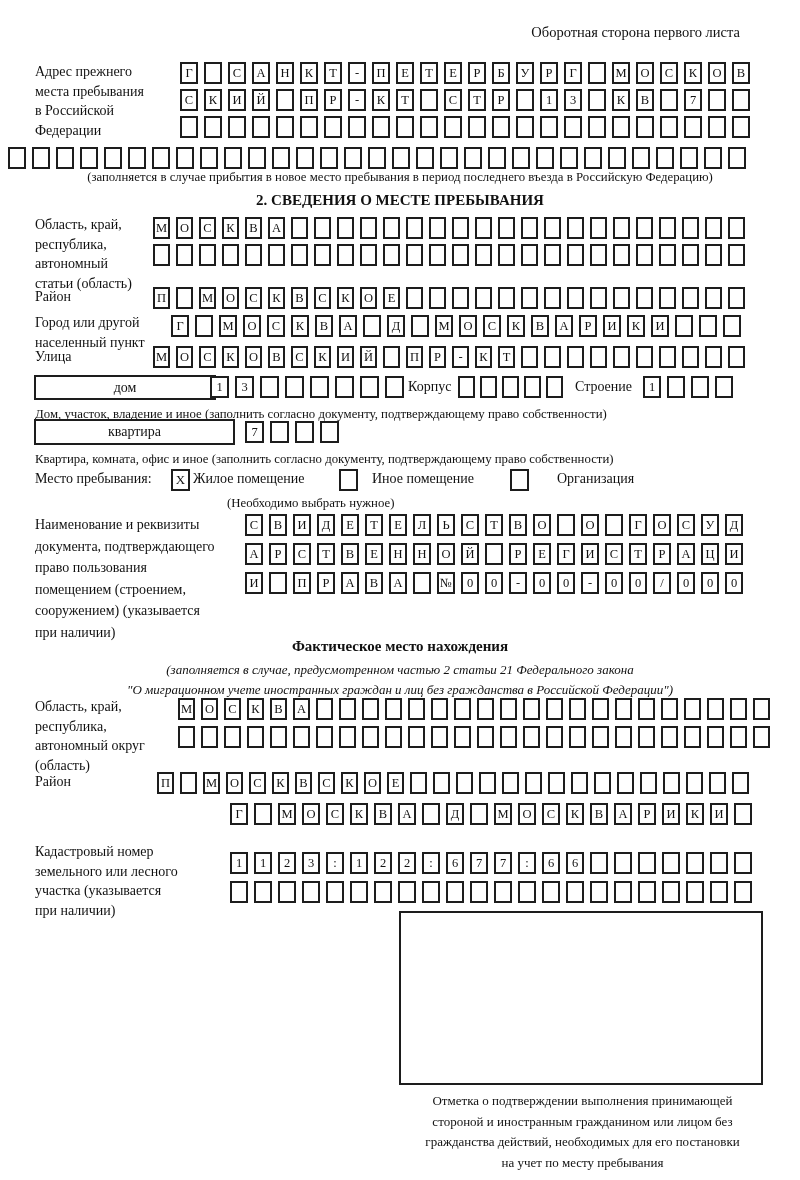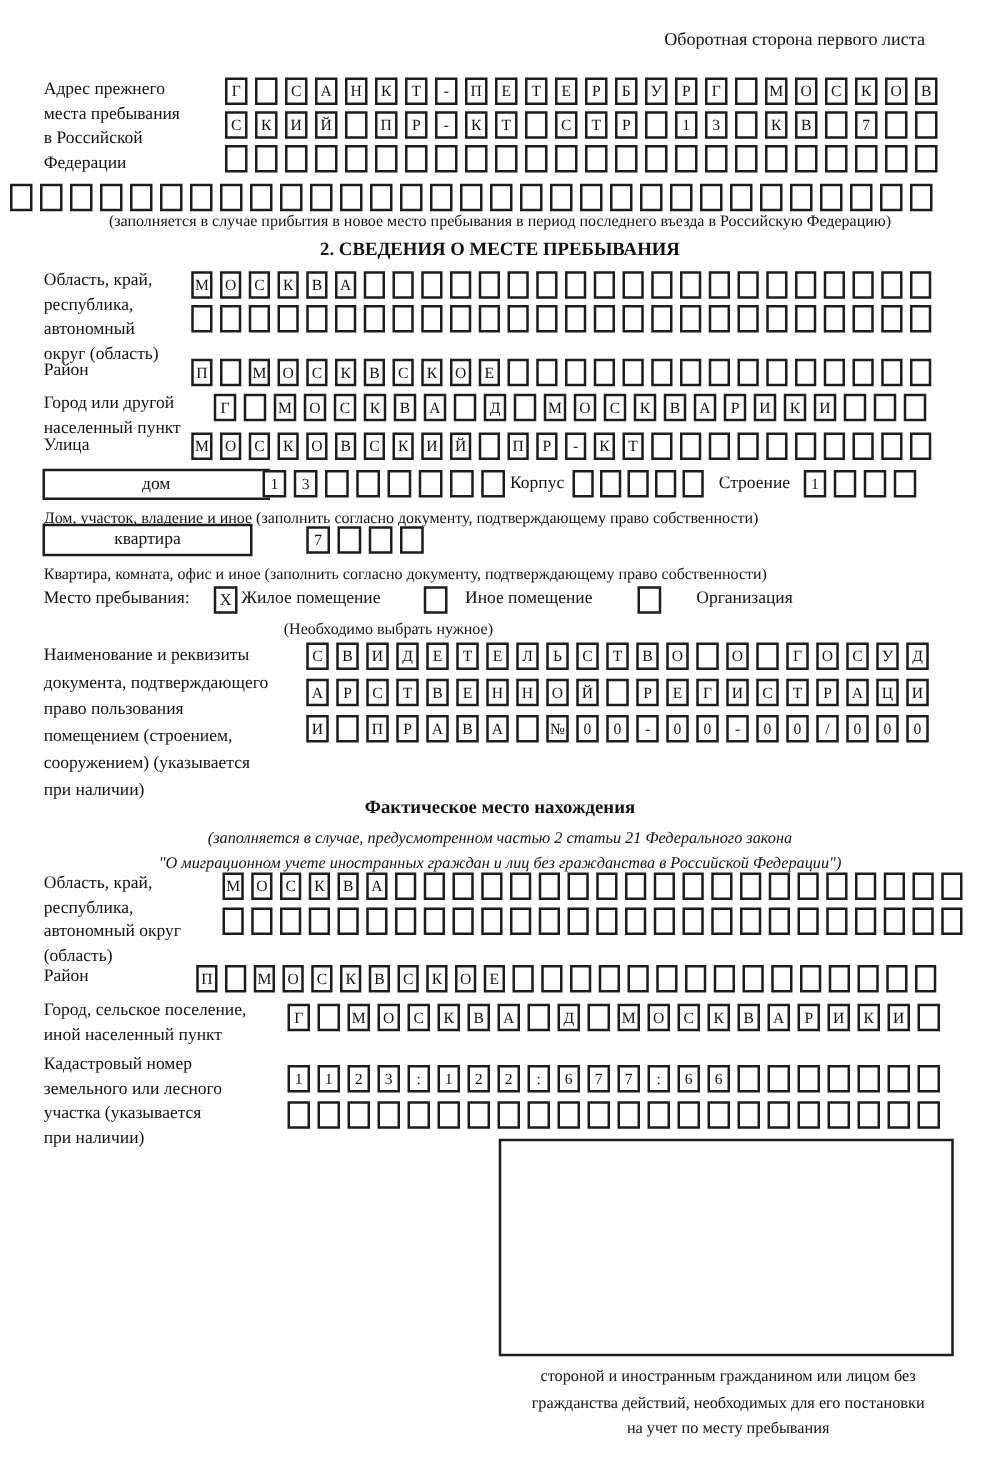--- a/index.html
+++ b/index.html
@@ -157,21 +157,21 @@
       <span class="cell"></span>
     </div>
   <div class="abs cap center" style="top:170px;">(заполняется в случае прибытия в новое место пребывания в период последнего въезда в Российскую Федерацию)</div>
 
   <div class="abs h2 center" style="top:192px;">2. СВЕДЕНИЯ О МЕСТЕ ПРЕБЫВАНИЯ</div>
 
   <div class="abs lbl" style="left:35px;top:215px;">
       <div class="line">Область, край,</div>
       <div class="line">республика,</div>
       <div class="line">автономный</div>
-      <div class="line">округ (область)</div>
+      <div class="line">статьи (область)</div>
     </div>
   <div class="abs cr p23" style="left:153px;top:217px;">
       <span class="cell">М</span>
       <span class="cell">О</span>
       <span class="cell">С</span>
       <span class="cell">К</span>
       <span class="cell">В</span>
       <span class="cell">А</span>
       <span class="cell"></span>
       <span class="cell"></span>
@@ -335,21 +335,21 @@
     </div>
   <div class="abs lbl" style="left:575px;top:379px;">Строение</div>
   <div class="abs cr p24" style="left:643px;top:376px;">
       <span class="cell">1</span>
       <span class="cell"></span>
       <span class="cell"></span>
       <span class="cell"></span>
     </div>
   <div class="abs cap" style="left:35px;top:407px;">Дом, участок, владение и иное (заполнить согласно документу, подтверждающему право собственности)</div>
 
-  <div class="abs fieldbox" style="left:34px;top:419px;width:168px;height:26px;">квартира</div>
+  <div class="abs fieldbox" style="left:34px;top:419px;width:201px;height:26px;">квартира</div>
   <div class="abs cr p25" style="left:245px;top:421px;">
       <span class="cell">7</span>
       <span class="cell"></span>
       <span class="cell"></span>
       <span class="cell"></span>
     </div>
   <div class="abs cap" style="left:35px;top:452px;">Квартира, комната, офис и иное (заполнить согласно документу, подтверждающему право собственности)</div>
 
   <div class="abs opt" style="left:35px;top:471px;">Место пребывания:</div>
   <span class="abs ckbox" style="left:171px;top:469px;">X</span>
@@ -530,24 +530,20 @@
       <span class="cell"></span>
       <span class="cell"></span>
       <span class="cell"></span>
       <span class="cell"></span>
       <span class="cell"></span>
       <span class="cell"></span>
       <span class="cell"></span>
       <span class="cell"></span>
     </div>
 
-  <div class="abs lbl" style="left:35px;top:799px;">
-      <div class="line">Город, сельское поселение,</div>
-      <div class="line">иной населенный пункт</div>
-    </div>
   <div class="abs cr p24" style="left:230px;top:803px;">
       <span class="cell">Г</span>
       <span class="cell"></span>
       <span class="cell">М</span>
       <span class="cell">О</span>
       <span class="cell">С</span>
       <span class="cell">К</span>
       <span class="cell">В</span>
       <span class="cell">А</span>
       <span class="cell"></span>
@@ -616,18 +612,19 @@
       <span class="cell"></span>
       <span class="cell"></span>
       <span class="cell"></span>
       <span class="cell"></span>
       <span class="cell"></span>
       <span class="cell"></span>
     </div>
 
   <div class="abs bigbox" style="left:399px;top:911px;width:364px;height:174px;"></div>
   <div class="abs stampcap" style="left:385px;top:1091px;width:395px;">
+      <div class="line">Отметка о подтверждении выполнения принимающей</div>
       <div class="line">стороной и иностранным гражданином или лицом без</div>
       <div class="line">гражданства действий, необходимых для его постановки</div>
       <div class="line">на учет по месту пребывания</div>
     </div>
 
 </div>
 
 </body></html>

